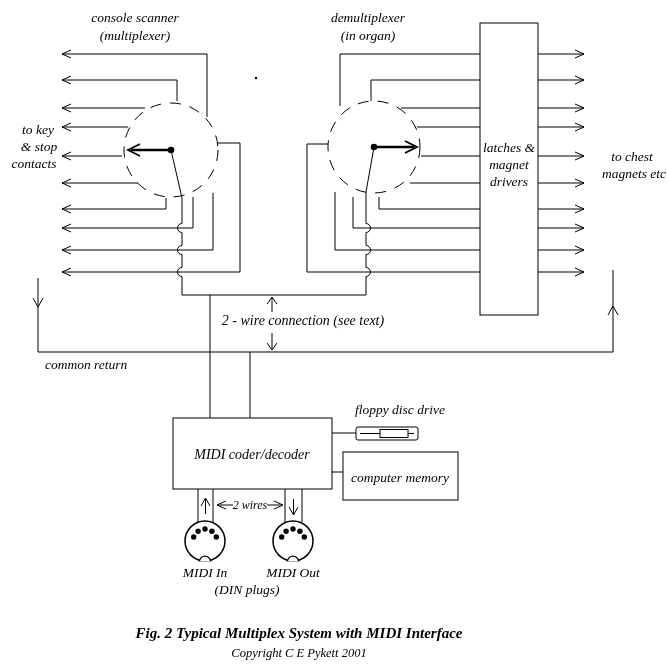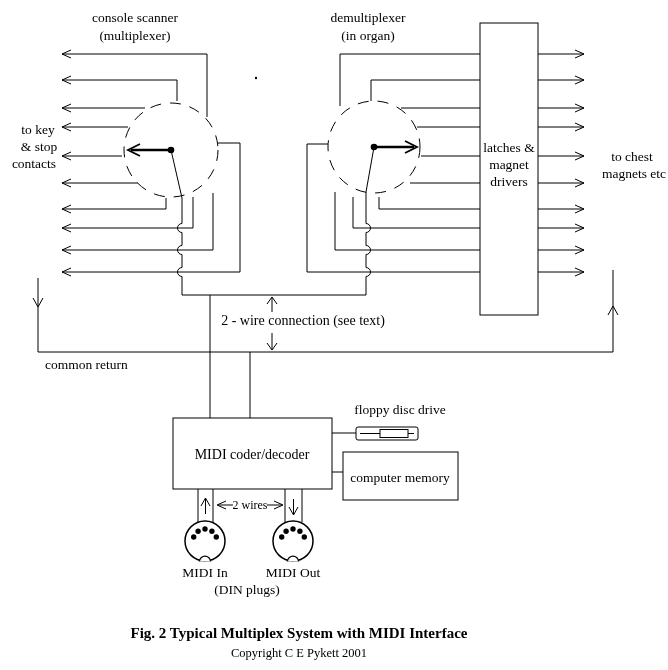--- a/index.html
+++ b/index.html
@@ -1,16 +1,16 @@
 <!DOCTYPE html>
 <html><head>
 <meta charset="utf-8">
 <style>
   html,body{margin:0;padding:0;background:#ffffff;}
-  .stage{position:relative;width:668px;height:670px;background:#ffffff;overflow:hidden;}
+  .stage{position:relative;width:668px;height:670px;background:#ffffff;overflow:hidden;font-style:italic;}
   svg{display:block;}
   text{font-family:"Liberation Serif","DejaVu Serif",serif;fill:#000;}
   .lbl{font-size:13.5px;}
   .small{font-size:12px;}
   .boxlbl{font-size:13.5px;}
   .caption{font-size:15px;font-weight:bold;}
   .copyright{font-size:12.5px;}
 </style>
 </head>
 <body>

